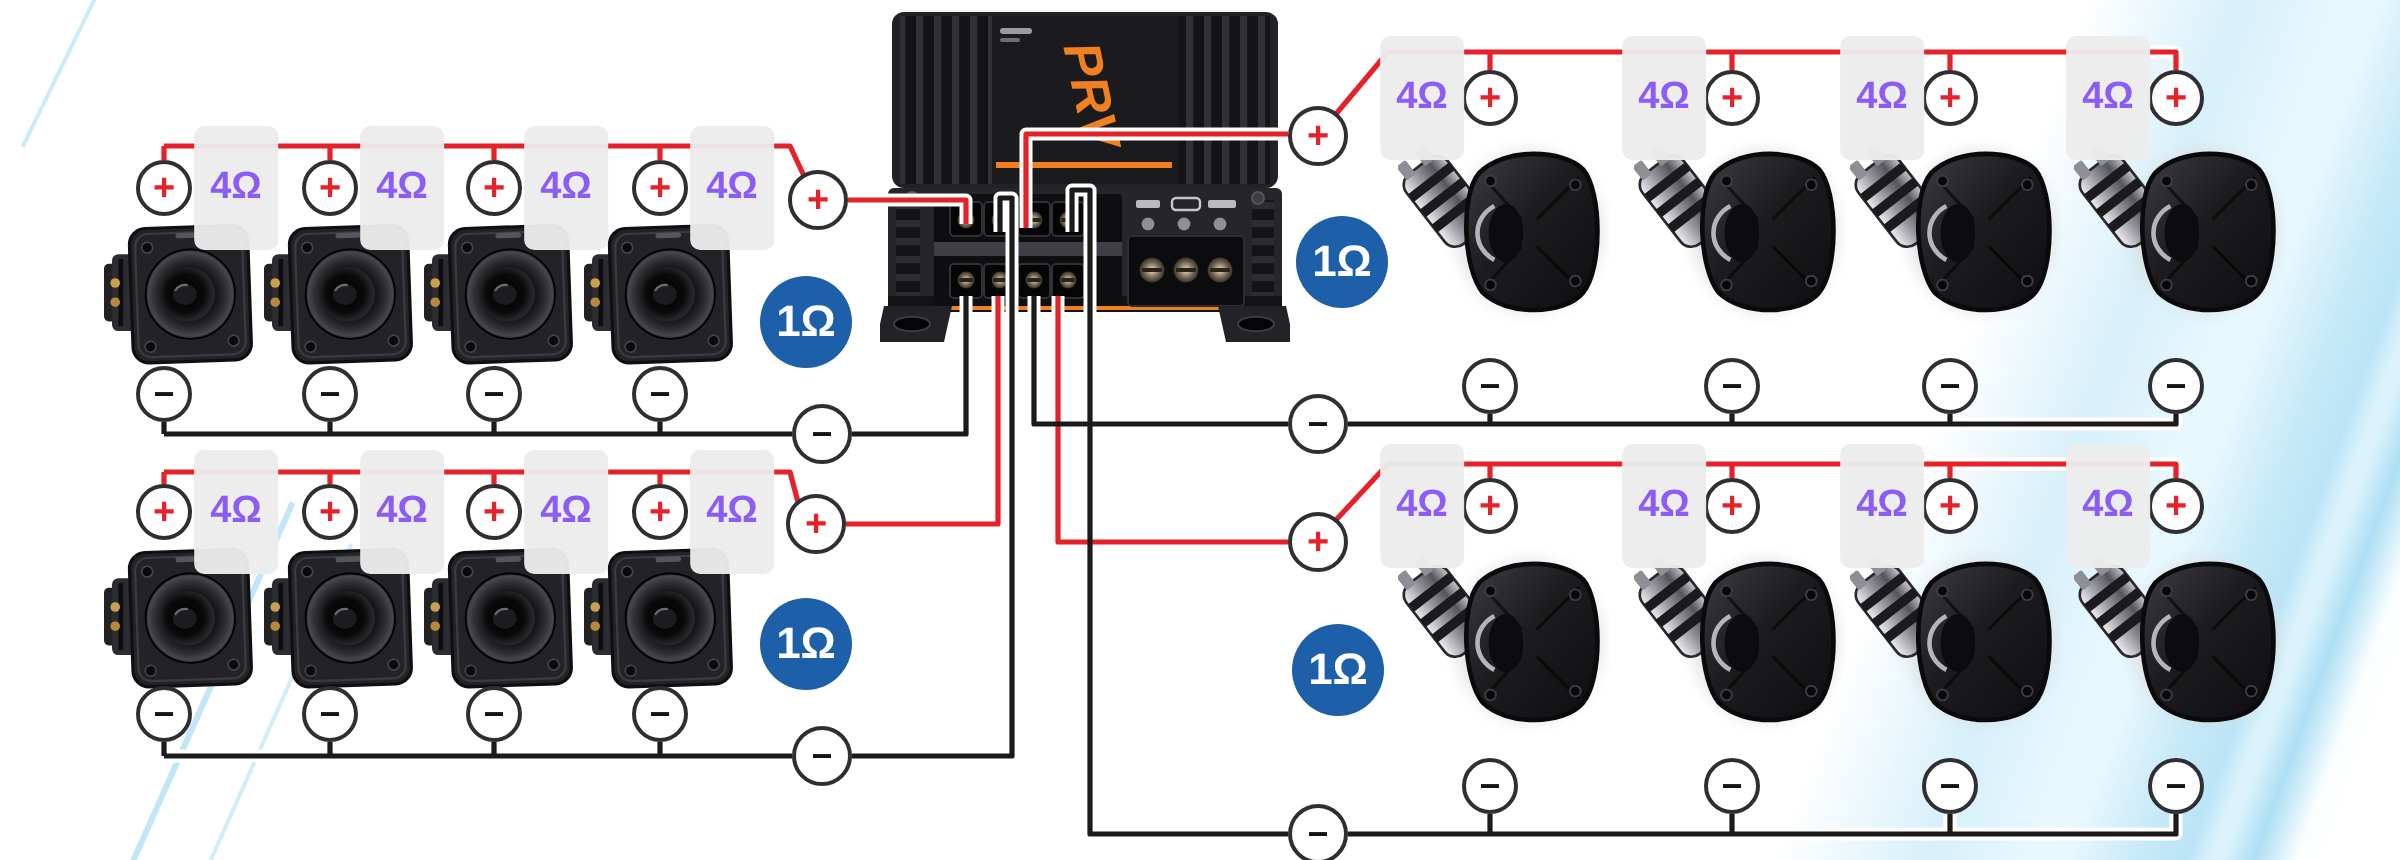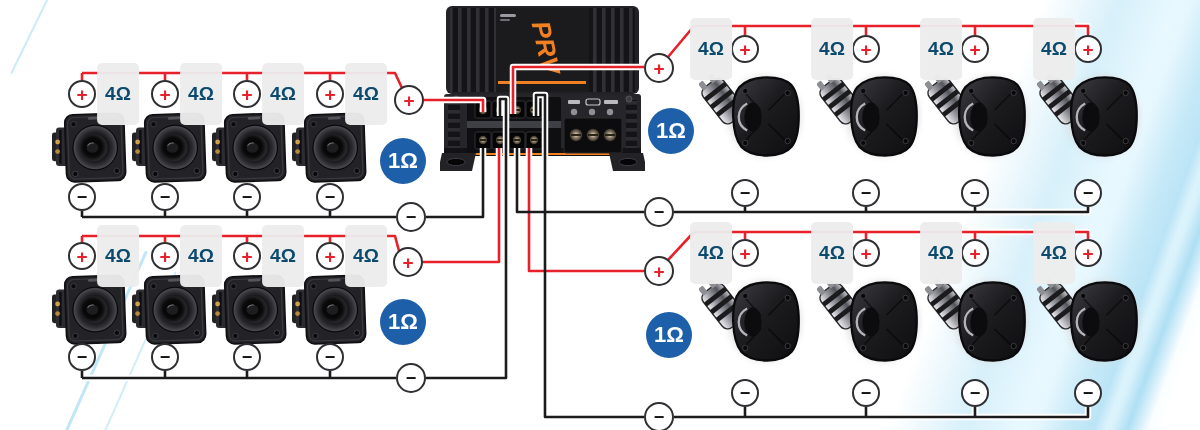--- a/index.html
+++ b/index.html
@@ -16,21 +16,21 @@
   .spk{position:absolute;transform:translate(-50%,-50%);z-index:4;}
   .term{position:absolute;transform:translate(-50%,-50%);z-index:5;
         width:28px;height:28px;border-radius:50%;background:#fff;border:2px solid #2f2f33;
         display:flex;align-items:center;justify-content:center;
         font-weight:bold;font-size:19px;line-height:1;box-sizing:border-box;}
   .term.main{width:30px;height:30px;}
   .term.plus{color:var(--pos,#e62129);}
   .term.minus{color:#141414;font-size:18px;}
   .ohm{position:absolute;transform:translate(-50%,-50%);z-index:5;
        background:rgba(236,236,236,.96);border-radius:5px;padding:20px 8px;
-       font-weight:bold;font-size:19px;color:#0c4a6e;white-space:nowrap;}
+       font-weight:bold;font-size:19px;color:#8b5cf6;white-space:nowrap;}
   .badge{position:absolute;transform:translate(-50%,-50%);z-index:6;
          width:46px;height:46px;border-radius:50%;background:var(--badge,#1d5fa8);
          color:#fff;font-weight:bold;font-size:22px;
          display:flex;align-items:center;justify-content:center;}
 </style>
 </head>
 <body>
 
 <div class="stage" id="stage" style="--pos: #e62129; --neg: #1b1b1b; --badge: #1d5fa8; --accent: #f08021;">
 

